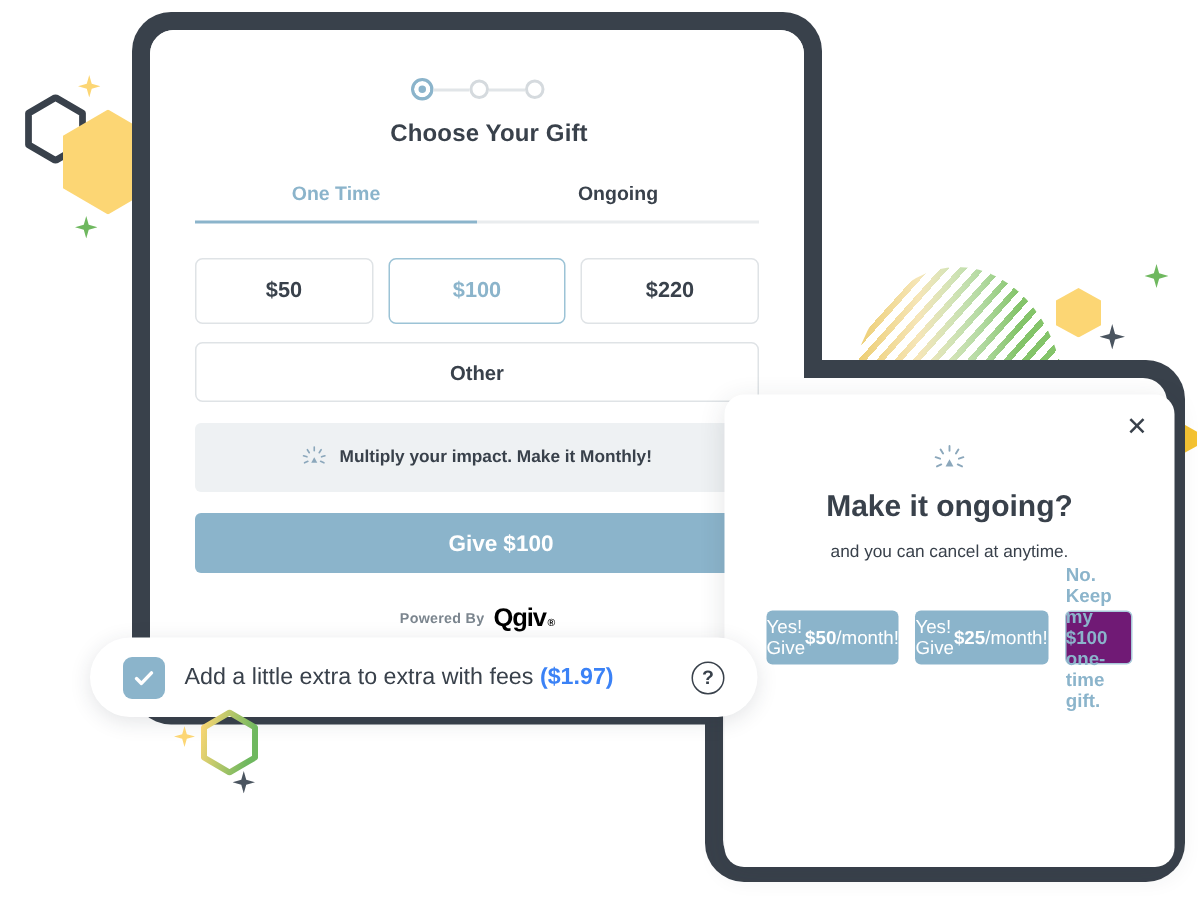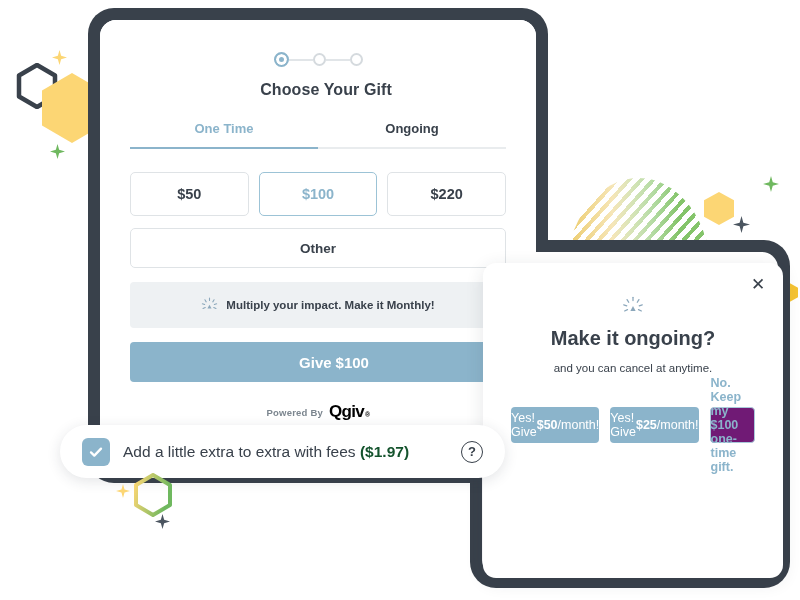--- a/index.html
+++ b/index.html
@@ -136,21 +136,21 @@
     position:absolute;left:60px;top:425px;width:445px;height:53px;
     background:#ffffff;border-radius:27px;
     box-shadow:0 3px 14px rgba(40,50,60,.13);
     display:flex;align-items:center;padding:0 22px;box-sizing:border-box;gap:13px;
   }
   .cbx{
     width:28px;height:28px;border-radius:6px;background:#8bb4cb;
     display:flex;align-items:center;justify-content:center;flex:0 0 auto;cursor:pointer;
   }
   .feetext{font-size:15.5px;color:#39414b;}
-  .feetext .amt-blue{color:#14532d;font-weight:bold;}
+  .feetext .amt-blue{color:#3b82f6;font-weight:bold;}
   .help{
     width:22px;height:22px;border-radius:50%;border:1.6px solid #39414b;
     display:flex;align-items:center;justify-content:center;
     font-size:13px;font-weight:bold;color:#39414b;margin-left:auto;cursor:pointer;
     box-sizing:border-box;
   }
 
   
   .modal{
     position:absolute;left:483px;top:263px;width:300px;height:315px;

